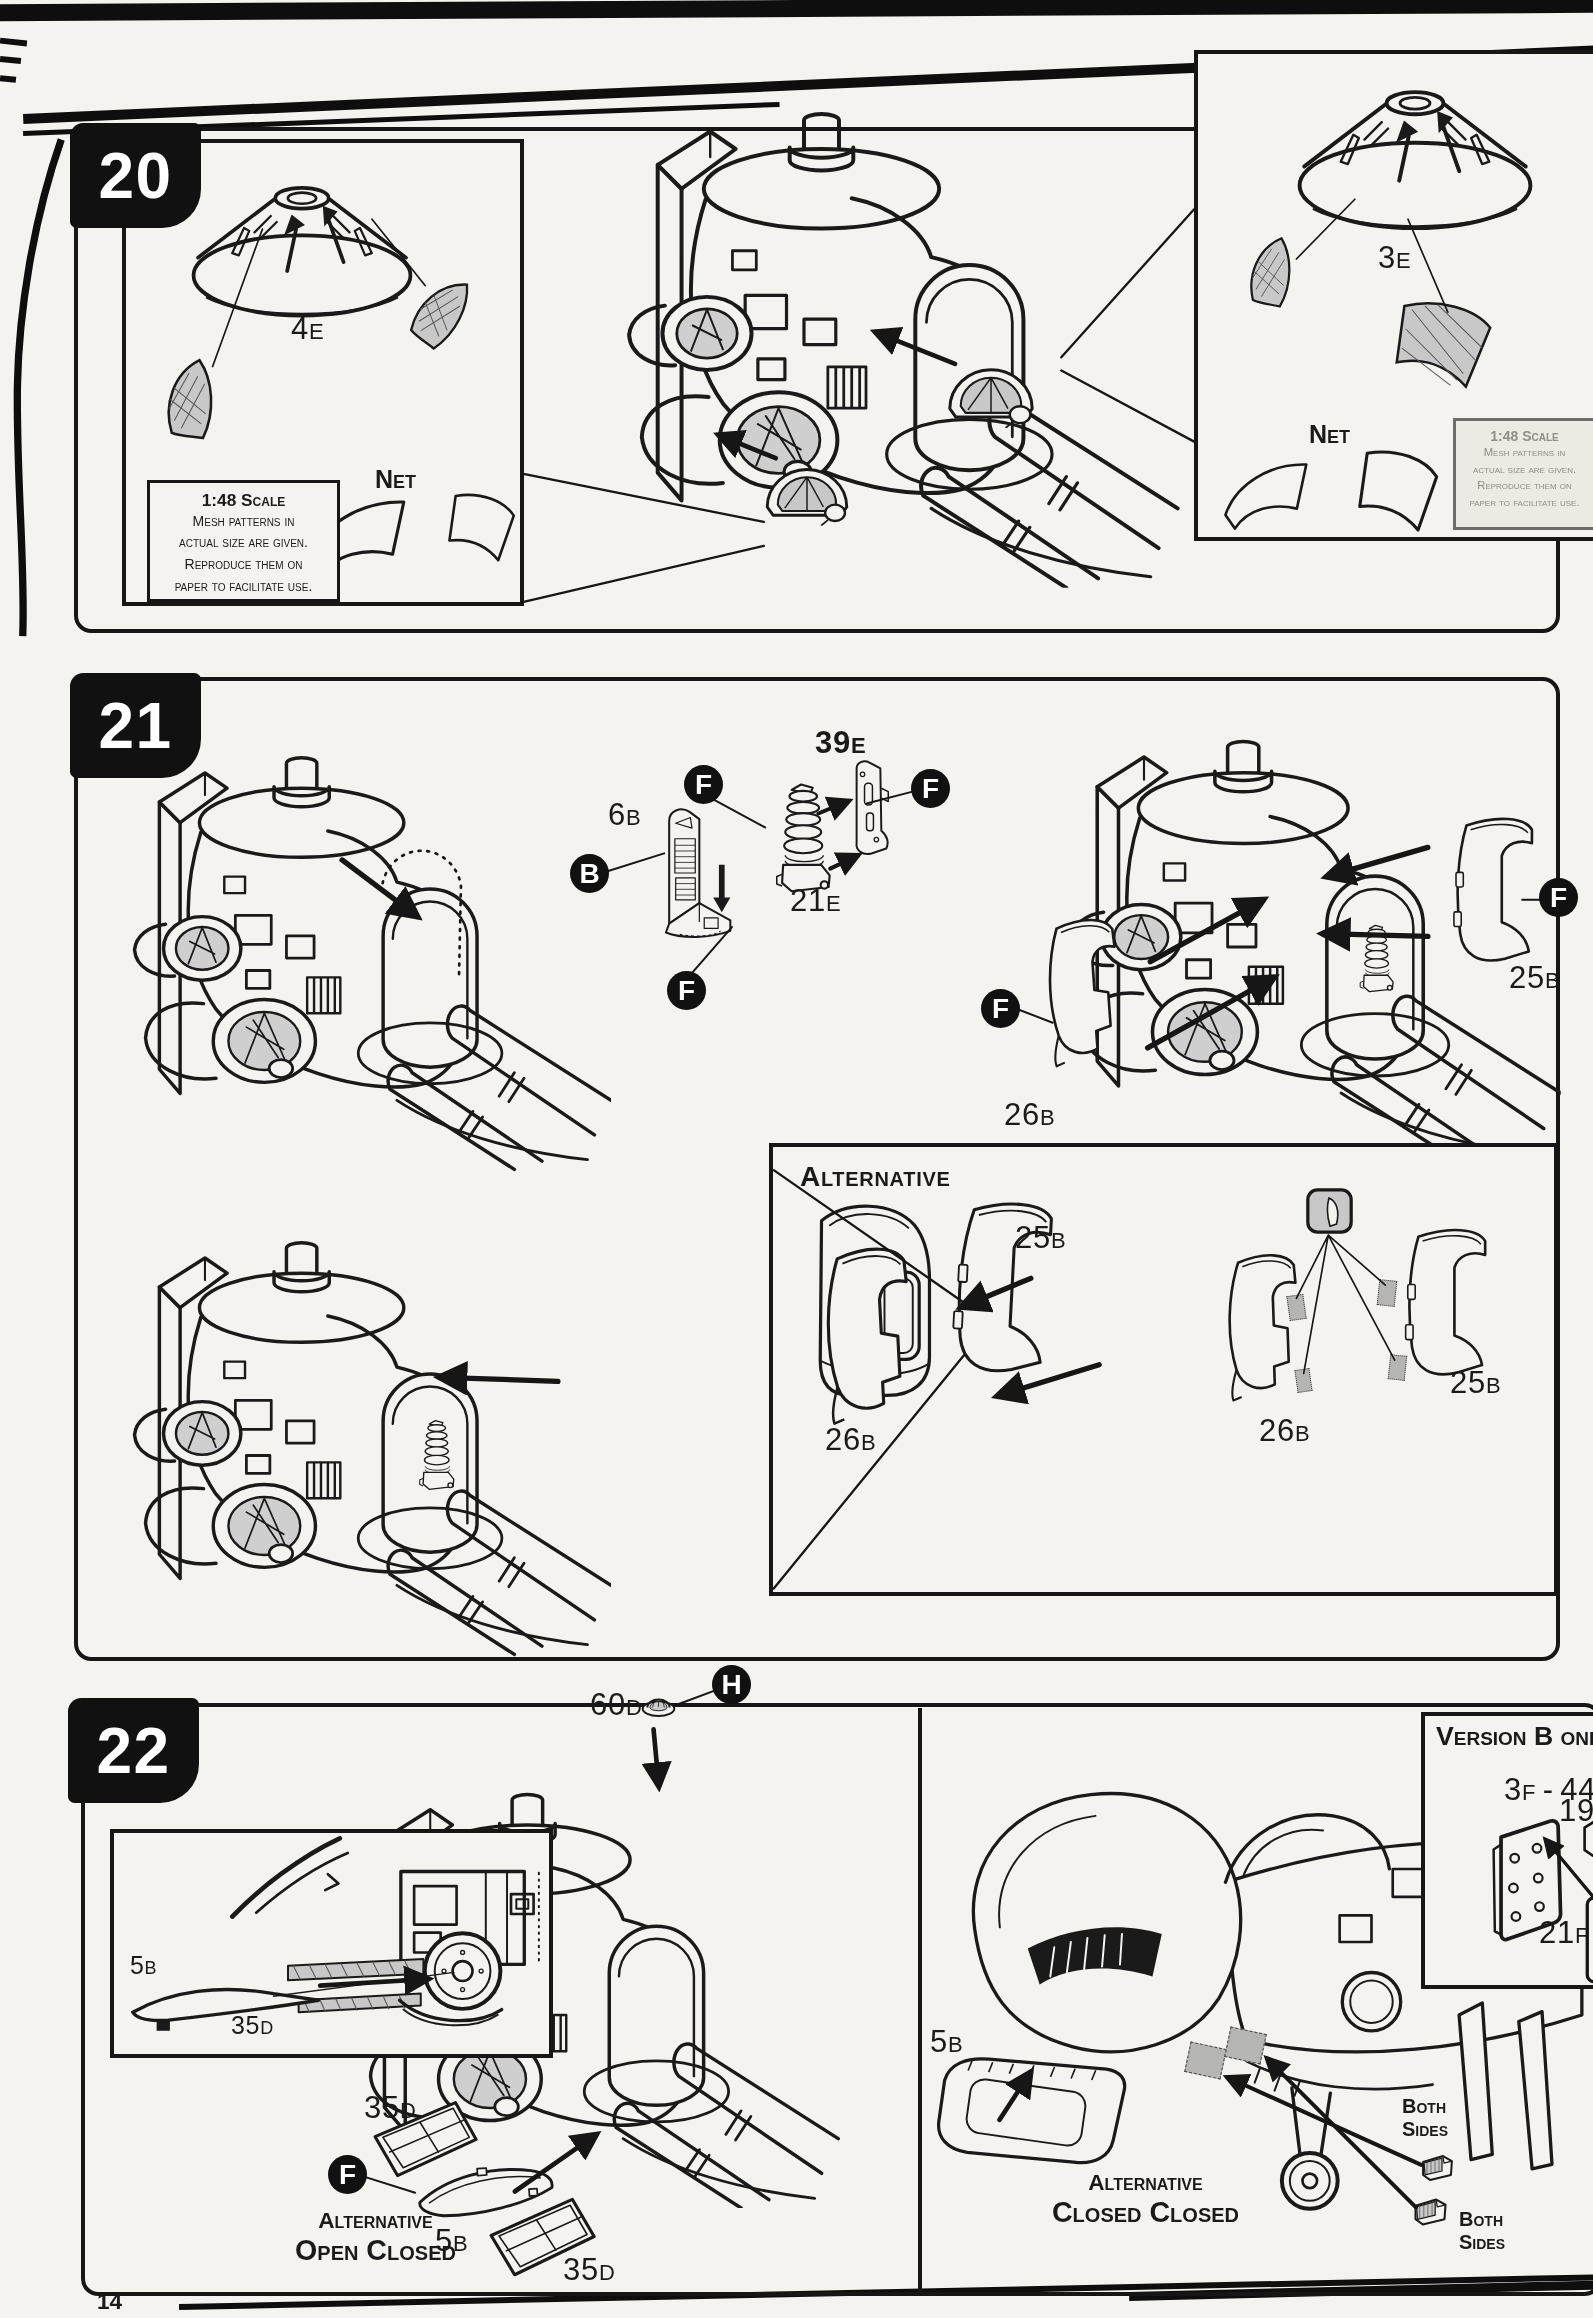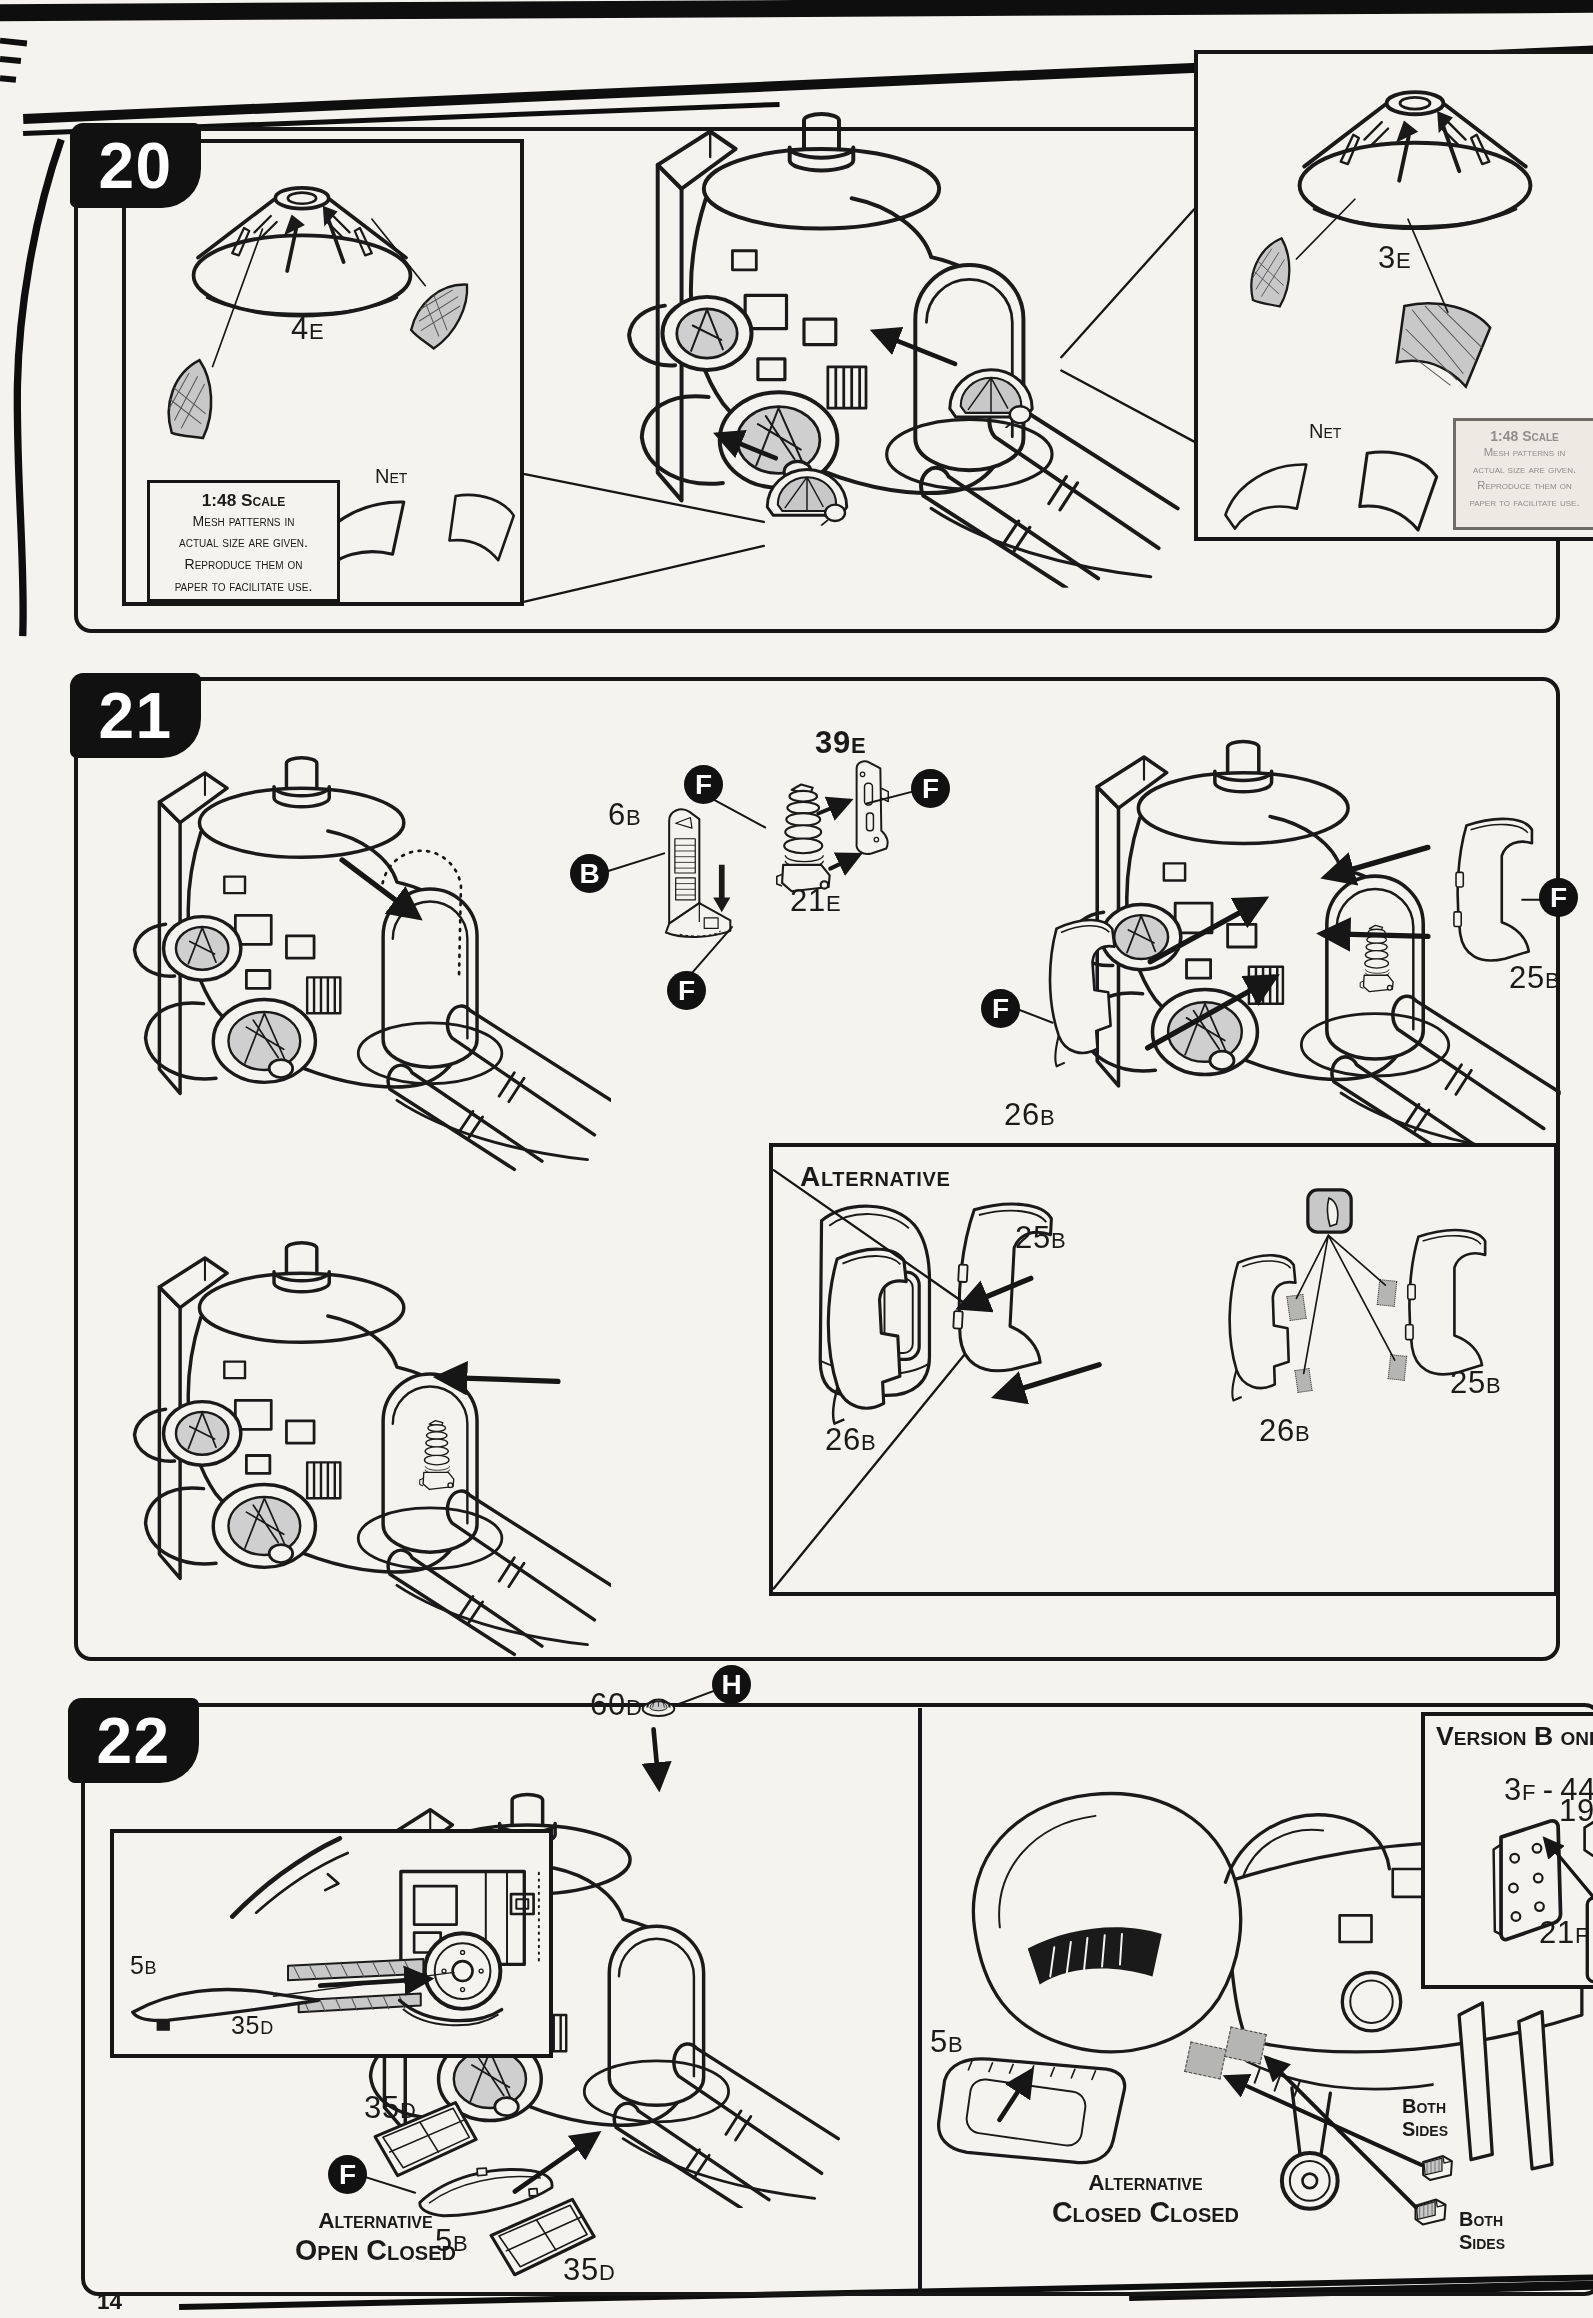--- a/index.html
+++ b/index.html
@@ -3,37 +3,37 @@
 <meta charset="utf-8">
 <style>
   html,body{margin:0;padding:0;background:#888;}
   .page{position:relative;width:1594px;height:2319px;background:#f4f3ef;overflow:hidden;
         font-family:"Liberation Sans",sans-serif;color:#1a1a1a;}
   
   .scan{position:absolute;background:#0e0e0e;}
   
   .stepbox{position:absolute;border:4.6px solid #161616;border-radius:17.3px;box-sizing:border-box;}
   .steplabel{position:absolute;background:#111;color:#fff;font-weight:bold;font-size:64px;
-             width:131px;height:85px;display:flex;align-items:center;justify-content:center;
+             width:131px;height:105px;display:flex;align-items:center;justify-content:center;
              border-radius:13.3px 6.6px 39px 6.6px;z-index:7;letter-spacing:1.3px;}
   .inset{position:absolute;border:4px solid #161616;background:#f4f3ef;box-sizing:border-box;z-index:2;}
   .vdiv{position:absolute;background:#161616;z-index:2;}
   .scalebox{position:absolute;border:3.3px solid #161616;background:#f4f3ef;text-align:center;
             box-sizing:border-box;z-index:4;padding-top:6.6px;}
   .scalebox .t{font-weight:bold;font-size:17.3px;font-variant:small-caps;}
   .scalebox .l{font-size:14px;line-height:1.55;font-variant:small-caps;}
   .scalebox.faded{color:#8f8e88;border-color:#6d6c66;background:#eceae3;}
   .scalebox.faded .t{font-size:14px;}
   .scalebox.faded .l{font-size:11.3px;line-height:1.5;}
   .plabel{position:absolute;font-size:31px;white-space:nowrap;z-index:6;letter-spacing:0.7px;}
   .plabel .ps{font-size:22px;}
   .plabel.small{font-size:25px;}.plabel.small .ps{font-size:18px;}
   .callout{position:absolute;width:39px;height:39px;background:#111;color:#fff;border-radius:50%;
            display:flex;align-items:center;justify-content:center;font-weight:bold;font-size:28px;z-index:6;}
-  .netlbl{position:absolute;font-weight:normal;font-size:20px;font-variant:small-caps;z-index:4;}
+  .netlbl{position:absolute;font-weight:bold;font-size:25px;font-variant:small-caps;z-index:4;}
   .alt-title{position:absolute;font-weight:bold;font-size:28px;font-variant:small-caps;z-index:4;letter-spacing:0.7px;}
   .vb-title{position:absolute;font-weight:bold;font-size:26.6px;font-variant:small-caps;z-index:4;white-space:nowrap;}
   .both{position:absolute;font-weight:bold;font-size:20px;line-height:1.15;font-variant:small-caps;z-index:6;}
   .altver{position:absolute;text-align:center;font-variant:small-caps;font-weight:bold;z-index:6;}
   .altver .a1{font-size:22.6px;}
   .altver .a2{font-size:28.6px;}
   .pageno{position:absolute;font-weight:bold;font-size:22.6px;z-index:7;}
   .draw{position:absolute;overflow:visible;z-index:1;}
   .draw3{position:absolute;overflow:visible;z-index:3;}
   .overlay{position:absolute;left:0;top:0;z-index:5;pointer-events:none;}

